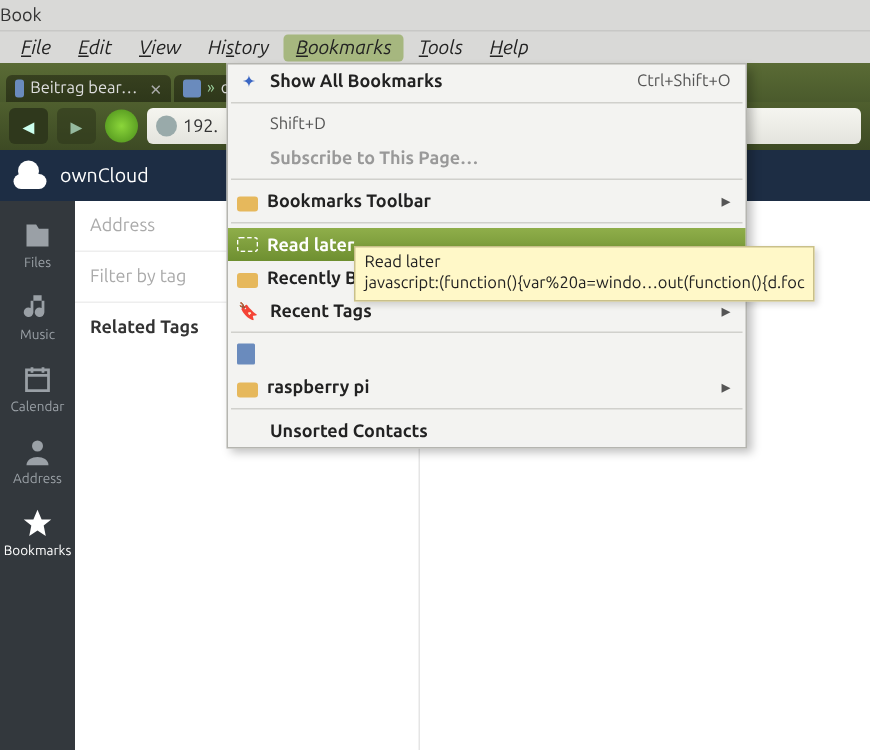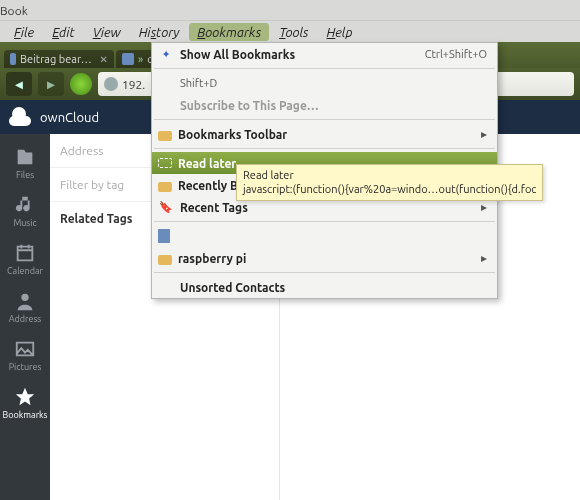--- a/index.html
+++ b/index.html
@@ -136,26 +136,20 @@
         </svg>
       <span>Calendar</span>
     </div>
     <div class="sb-item">
       <svg viewBox="0 0 24 24">
           <circle cx="12" cy="8" r="4"></circle>
           <path d="M4 22c0-4 4-6 8-6s8 2 8 6z"></path>
         </svg>
       <span>Address</span>
     </div>
-    <div class="sb-item">
-      <svg viewBox="0 0 24 24">
-          <path d="M3 5h18v14H3z M3 17l5-6 4 5 3-3 6 6" fill="none" stroke="#9aa0a6" stroke-width="2"></path>
-        </svg>
-      <span>Pictures</span>
-    </div>
     <div class="sb-item active">
       <svg viewBox="0 0 24 24">
           <path d="M12 2l3 7h7l-5.5 4.5L18 21l-6-4-6 4 1.5-7.5L2 9h7z"></path>
         </svg>
       <span>Bookmarks</span>
     </div>
   </div>
 
   <div class="oc-main">
     <div class="oc-panel-left">

